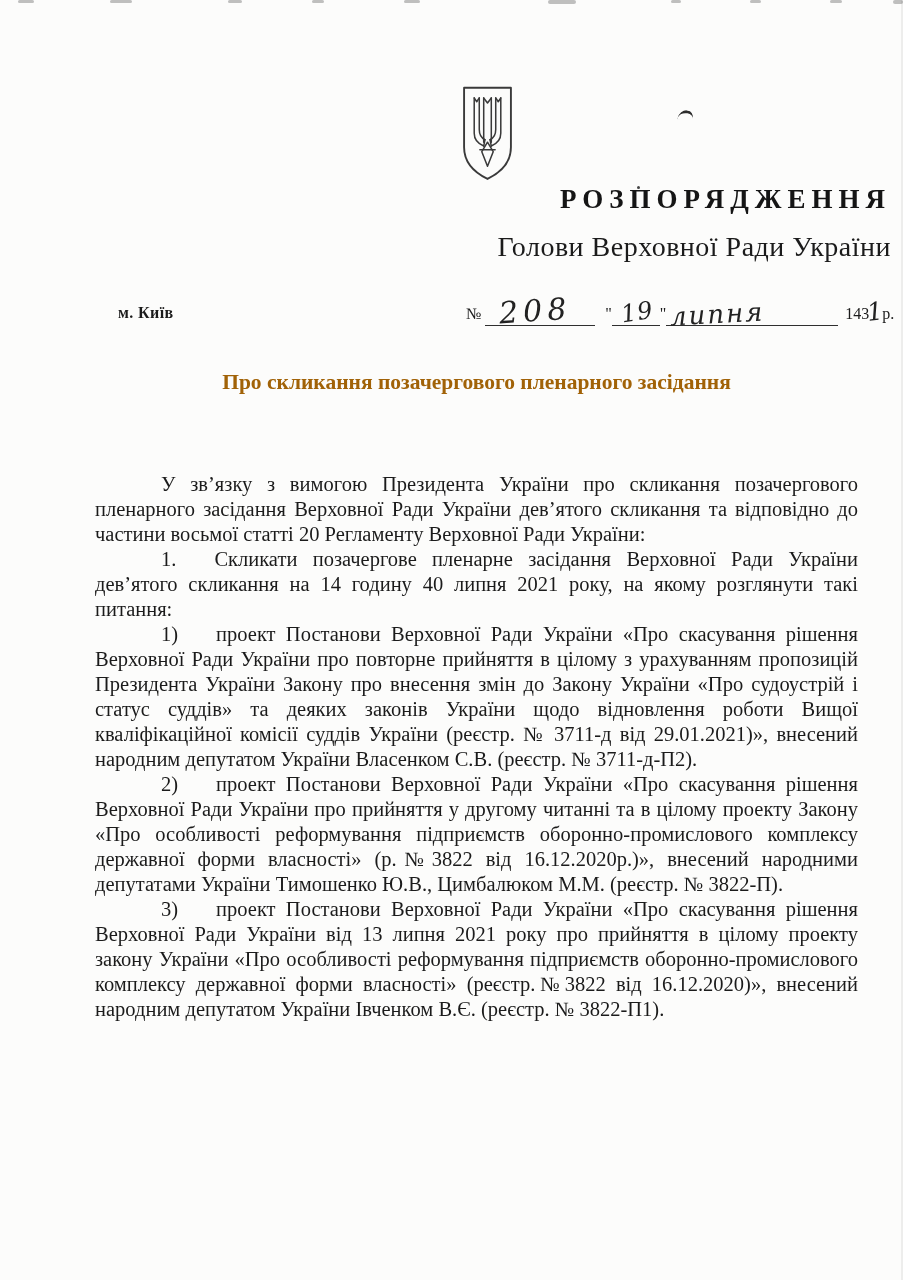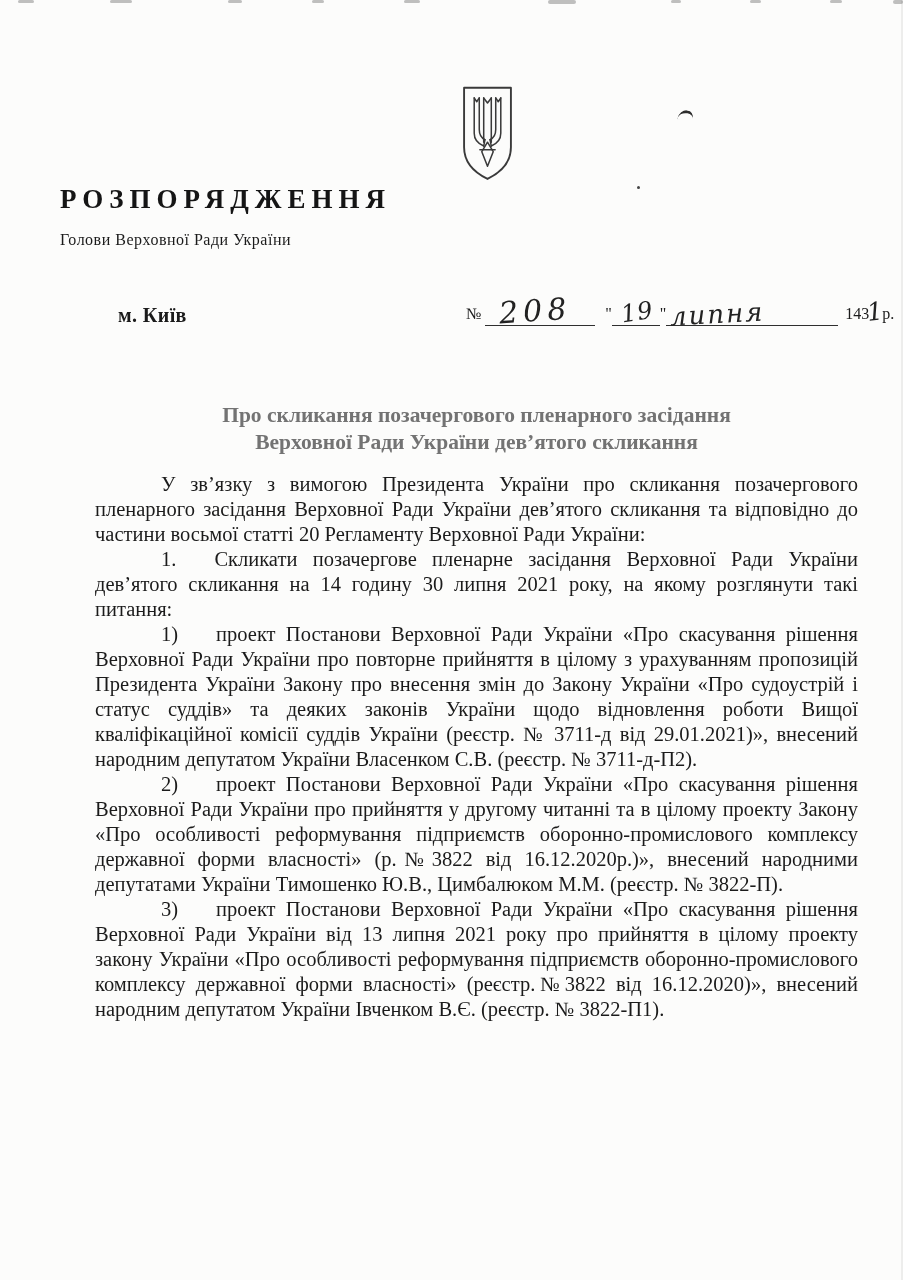--- a/index.html
+++ b/index.html
@@ -19,42 +19,42 @@
     position:absolute;left:678px;top:110px;width:15px;height:8px;
     border-top:3px solid #2c2c2c;border-radius:60% 40% 0 0/100% 60% 0 0;
     transform:rotate(12deg);
   }
   .stray-dot{position:absolute;left:637px;top:186px;width:3px;height:3px;background:#444;border-radius:50%;}
 
   
   .emblem{position:absolute;left:459px;top:84px;}
 
   
-  .hdr{position:absolute;top:184px;left:60px;right:12px;text-align:left;}
+  .hdr{position:absolute;top:184px;left:60px;right:12px;text-align:right;}
   .doc-type{font-size:27px;font-weight:bold;letter-spacing:6px;color:#151515;}
-  .issuer{font-size:16px;margin-top:16px;letter-spacing:.5px;}
+  .issuer{font-size:28px;margin-top:16px;letter-spacing:.5px;}
 
   
-  .place{position:absolute;left:118px;top:304px;font-size:20px;font-weight:bold;letter-spacing:.4px;}
+  .place{position:absolute;left:118px;top:304px;font-size:16px;font-weight:bold;letter-spacing:.4px;}
   .meta-num{position:absolute;left:466px;top:292px;display:flex;align-items:flex-end;height:34px;}
   .nsign,.yr,.q{font-size:16px;padding-bottom:3px;white-space:pre;}
   .useg{border-bottom:1.5px solid #2f2f2f;position:relative;height:30px;display:inline-block;}
   .u1{width:110px;margin:0 10px 0 4px;}
   .u2{width:48px;}
   .u3{width:172px;margin-right:7px;}
   .hw{font-family:"DejaVu Serif",serif;font-style:italic;color:#222;position:absolute;white-space:nowrap;}
   .hw-208{font-size:30px;left:14px;bottom:-3px;transform:rotate(-4deg);letter-spacing:5px;}
   .hw-19{font-size:24px;left:9px;bottom:-1px;transform:rotate(-9deg);letter-spacing:1px;}
   .hw-month{font-size:26px;left:4px;bottom:-4px;transform:rotate(-3deg);letter-spacing:2px;}
   .hw-1{position:static;display:inline-block;font-size:25px;margin:0 -1px 0 -2px;transform:rotate(-7deg);padding-bottom:0;}
 
   
   .subject{
-    position:absolute;top:402px;left:95px;width:763px;
-    text-align:center;font-weight:bold;font-size:21.5px;line-height:27px;color:#737373;
+    position:absolute;top:369px;left:95px;width:763px;
+    text-align:center;font-weight:bold;font-size:21.5px;line-height:27px;color:#a16207;
   }
 
   
   .body-text{position:absolute;top:472px;left:95px;width:763px;}
   .para{
     margin:0;text-align:justify;text-indent:66px;
     font-size:20.5px;line-height:25px;
   }
   .inum{margin-right:38px;}
 </style>
@@ -126,27 +126,26 @@
     <span class="useg u3">
         <span class="hw hw-month">липня</span>
       </span>
     <span class="yr">143</span>
     <span class="hw hw-1">1</span>
     <span class="yr">р.</span>
   </div>
 
   <div class="subject">
     <div>Про скликання позачергового пленарного засідання</div>
-    <div>Верховної Ради України дев’ятого скликання</div>
   </div>
 
   <div class="body-text">
     <p class="para">У зв’язку з вимогою Президента України про скликання позачергового пленарного засідання Верховної Ради України дев’ятого скликання та відповідно до частини восьмої статті 20 Регламенту Верховної Ради України:</p>
     <p class="para">
-      <span class="inum">1.</span><span>Скликати позачергове пленарне засідання Верховної Ради України дев’ятого скликання на 14 годину 30 липня 2021 року, на якому розглянути такі питання:</span>
+      <span class="inum">1.</span><span>Скликати позачергове пленарне засідання Верховної Ради України дев’ятого скликання на 14 годину 40 липня 2021 року, на якому розглянути такі питання:</span>
     </p>
     <p class="para">
       <span class="inum">1)</span><span>проект Постанови Верховної Ради України «Про скасування рішення Верховної Ради України про повторне прийняття в цілому з урахуванням пропозицій Президента України Закону про внесення змін до Закону України «Про судоустрій і статус суддів» та деяких законів України щодо відновлення роботи Вищої кваліфікаційної комісії суддів України (реєстр. № 3711-д від 29.01.2021)», внесений народним депутатом України Власенком С.В. (реєстр. № 3711-д-П2).</span>
     </p>
     <p class="para">
       <span class="inum">2)</span><span>проект Постанови Верховної Ради України «Про скасування рішення Верховної Ради України про прийняття у другому читанні та в цілому проекту Закону «Про особливості реформування підприємств оборонно-промислового комплексу державної форми власності» (р.№3822 від 16.12.2020р.)», внесений народними депутатами України Тимошенко Ю.В., Цимбалюком М.М. (реєстр. № 3822-П).</span>
     </p>
     <p class="para">
       <span class="inum">3)</span><span>проект Постанови Верховної Ради України «Про скасування рішення Верховної Ради України від 13 липня 2021 року про прийняття в цілому проекту закону України «Про особливості реформування підприємств оборонно-промислового комплексу державної форми власності» (реєстр.№3822 від 16.12.2020)», внесений народним депутатом України Івченком В.Є. (реєстр. № 3822-П1).</span>
     </p>

